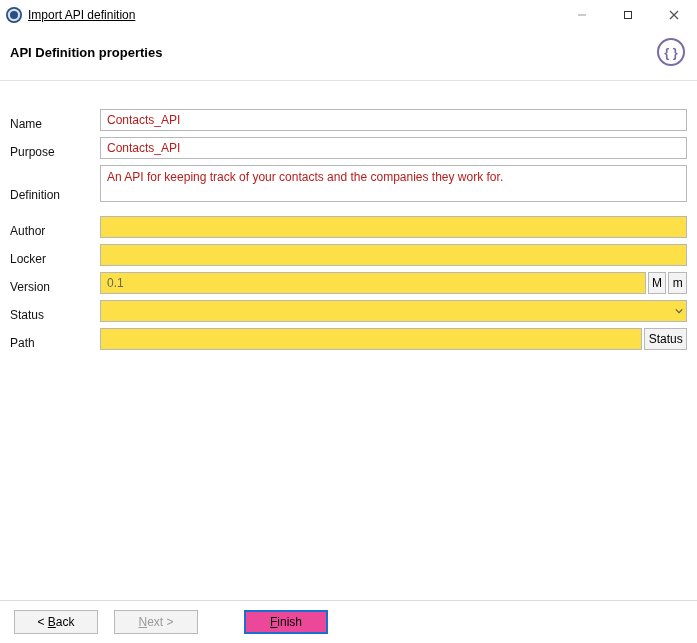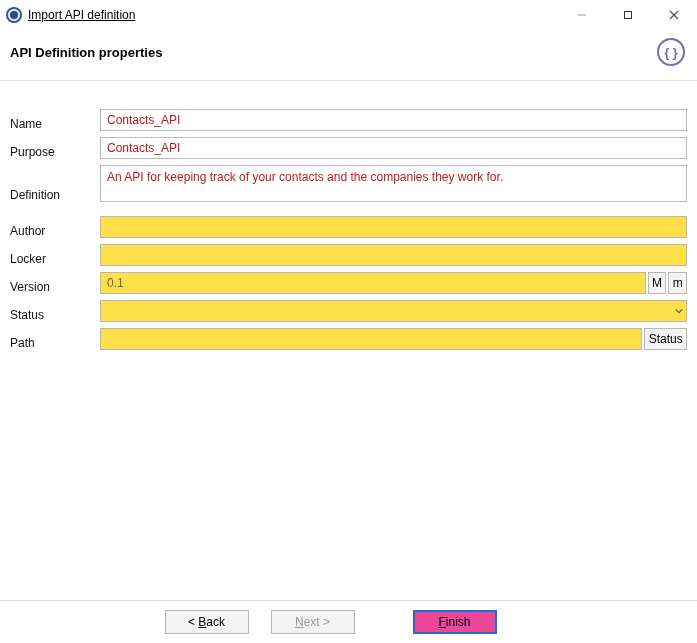--- a/index.html
+++ b/index.html
@@ -134,23 +134,23 @@
     left: 0; right: 0;
     bottom: 42px;
     border-top: 1px solid #dcdcdc;
   }
   .footer {
     position: absolute;
     left: 0; right: 0; bottom: 0;
     height: 42px;
     display: flex;
     align-items: center;
-    justify-content: center;
-    padding: 0 20px;
-    gap: 22px;
+    justify-content: flex-start;
+    padding: 0 14px;
+    gap: 16px;
   }
   .btn {
     width: 84px;
     height: 24px;
     border: 1px solid #b8b8b8;
     background: #f3f3f3;
     font-size: 12px;
     font-family: inherit;
     cursor: default;
   }

